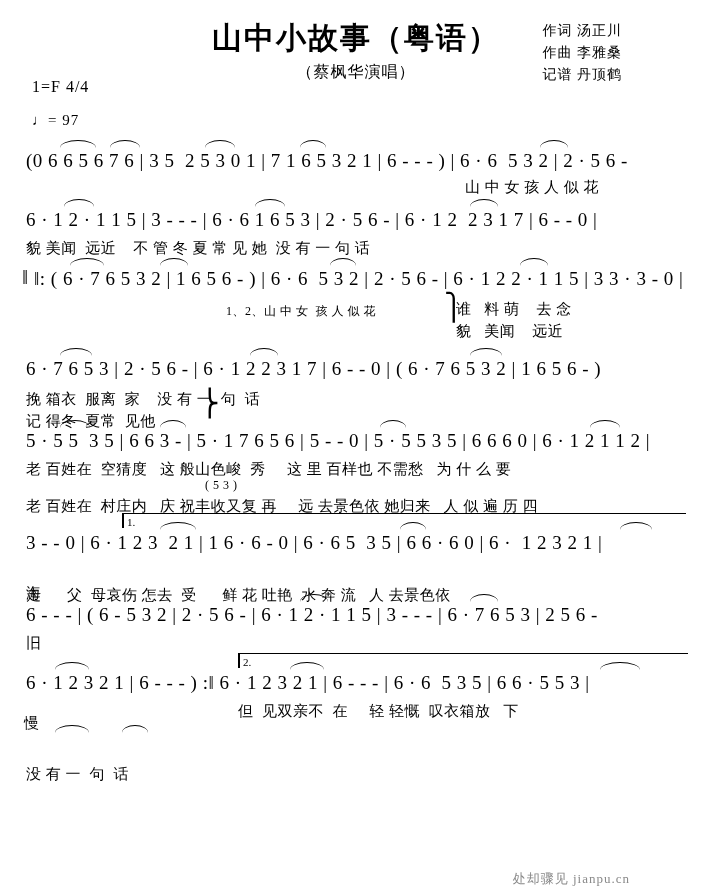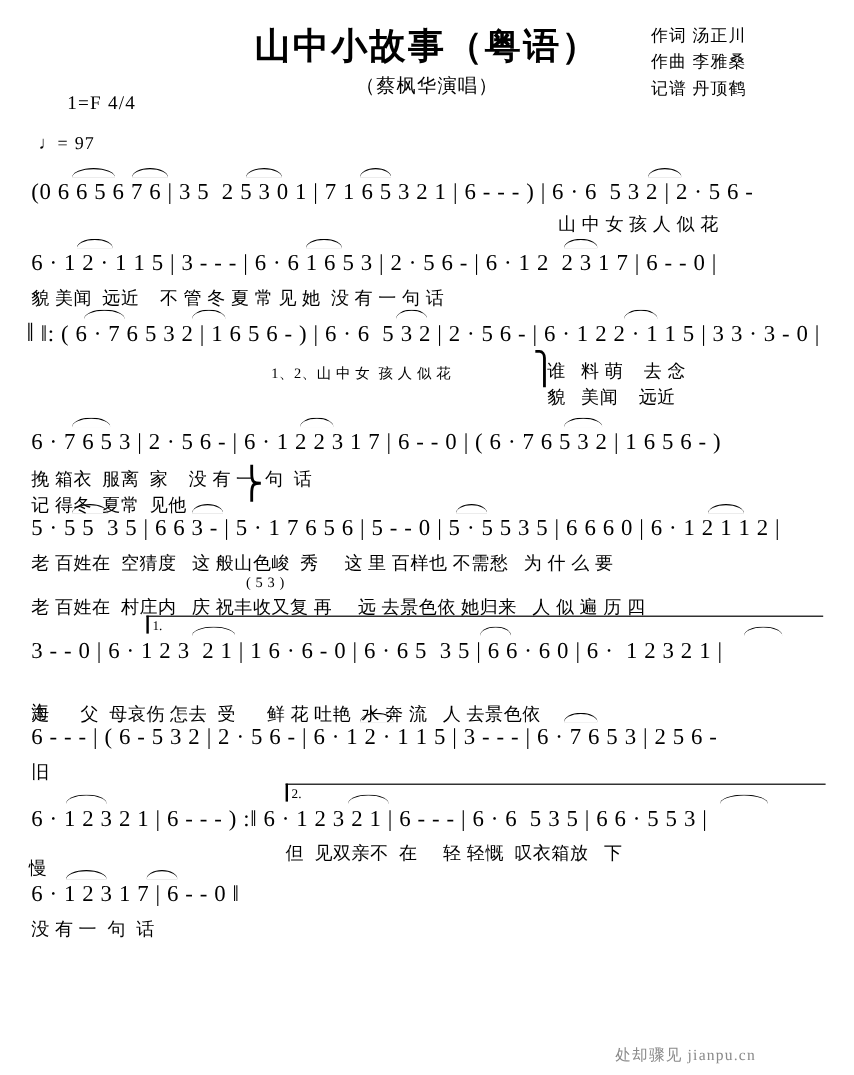--- a/index.html
+++ b/index.html
@@ -25,21 +25,21 @@
     text-align:center;
     font-size:16px;letter-spacing:1px;
   }
   .credits{
     position:absolute;top:20px;right:22px;
     font-size:14px;line-height:22px;text-align:right;
     letter-spacing:1px;
   }
   .keyline{
     position:absolute;top:78px;left:32px;
-    font-size:16px;font-family:"Liberation Serif", serif;letter-spacing:1px;margin-left:24px;
+    font-size:16px;font-family:"Liberation Serif", serif;letter-spacing:1px;
   }
   .tempo{
     position:absolute;top:112px;left:32px;
     font-size:15px;letter-spacing:1px;
   }
 
   
   .row{
     position:absolute;
     font-family:"Liberation Serif", serif;
@@ -154,21 +154,20 @@
 
   <div class="bracket" style="top:653px;left:238px;width:448px;height:14px;border-bottom:none;border-right:none;"></div>
   <div class="row tiny" style="top:656px;left:243px;">2.</div>
   <div class="row notes" style="top:672px;left:26px;">6 · 1 2 3 2 1 | 6 - - - ) :‖ 6 · 1 2 3 2 1 | 6 - - - | 6 · 6  5 3 5 | 6 6 · 5 5 3 |</div>
   <div class="row lyr" style="top:702px;left:238px;">但  见双亲不  在     轻 轻慨  叹衣箱放   下</div>
   <div class="slur" style="top:662px;left:55px;width:34px;"></div>
   <div class="slur" style="top:662px;left:290px;width:34px;"></div>
   <div class="slur" style="top:662px;left:600px;width:40px;"></div>
 
   <div class="row lyr" style="top:714px;left:24px;">慢</div>
-  <div class="row notes" style="top:735px;left:26px;">6 · 1 2 3 1 7 | 6 - - 0 ‖</div>
   <div class="row lyr" style="top:765px;left:26px;">没 有 一  句  话</div>
   <div class="slur" style="top:725px;left:55px;width:34px;"></div>
   <div class="slur" style="top:725px;left:122px;width:26px;"></div>
 
   <div class="footer">
     <span>处却骤见</span>
     <span class="site">jianpu.cn</span>
   </div>
 
 </div>

